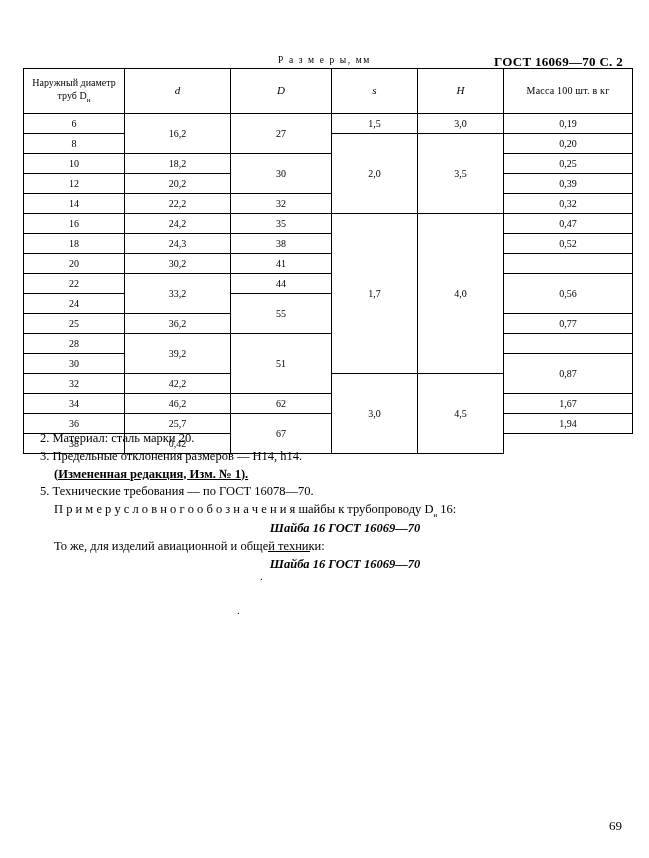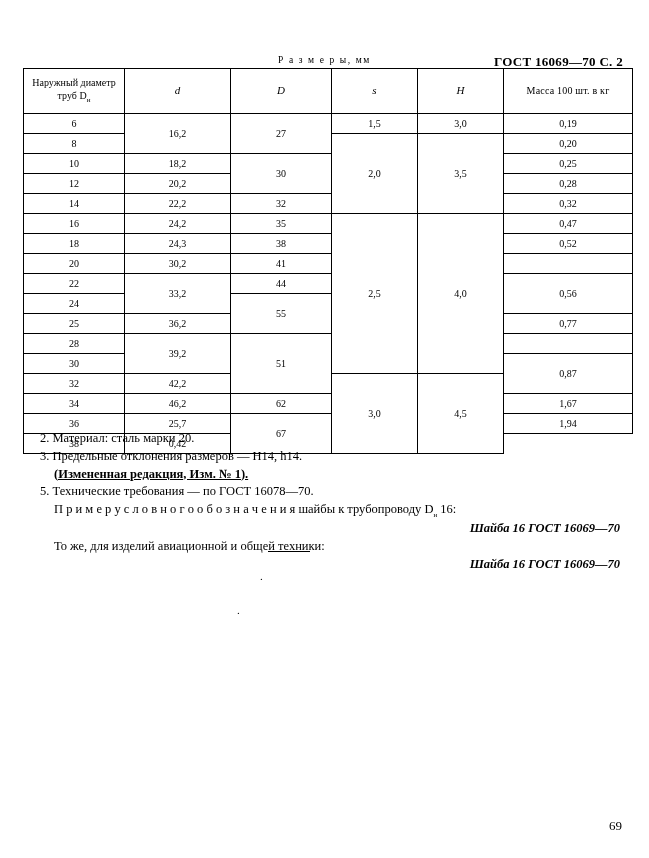--- a/index.html
+++ b/index.html
@@ -87,21 +87,21 @@
     line-height: 1.42;
   }
   .notes .line {
     white-space: nowrap;
   }
   .notes .bold {
     font-weight: bold;
     text-decoration: underline;
   }
   .center-ital {
-    text-align: right;
+    text-align: center;
     font-style: italic;
     font-weight: bold;
     font-size: 12.5px;
     padding-left: 30px;
   }
   .indent1 { padding-left: 14px; }
   .dash {
     position: absolute;
     left: 268px;
     top: 551px;
@@ -168,33 +168,33 @@
         </tr>
         <tr>
           <td>10</td>
           <td>18,2</td>
           <td rowspan="2">30</td>
           <td>0,25</td>
         </tr>
         <tr>
           <td>12</td>
           <td>20,2</td>
-          <td>0,28</td>
+          <td>0,39</td>
         </tr>
         <tr>
           <td>14</td>
           <td>22,2</td>
           <td>32</td>
           <td>0,32</td>
         </tr>
         <tr>
           <td>16</td>
           <td>24,2</td>
           <td>35</td>
-          <td rowspan="8">2,5</td>
+          <td rowspan="8">1,7</td>
           <td rowspan="8">4,0</td>
           <td>0,47</td>
         </tr>
         <tr>
           <td>18</td>
           <td>24,3</td>
           <td>38</td>
           <td>0,52</td>
         </tr>
         <tr>

